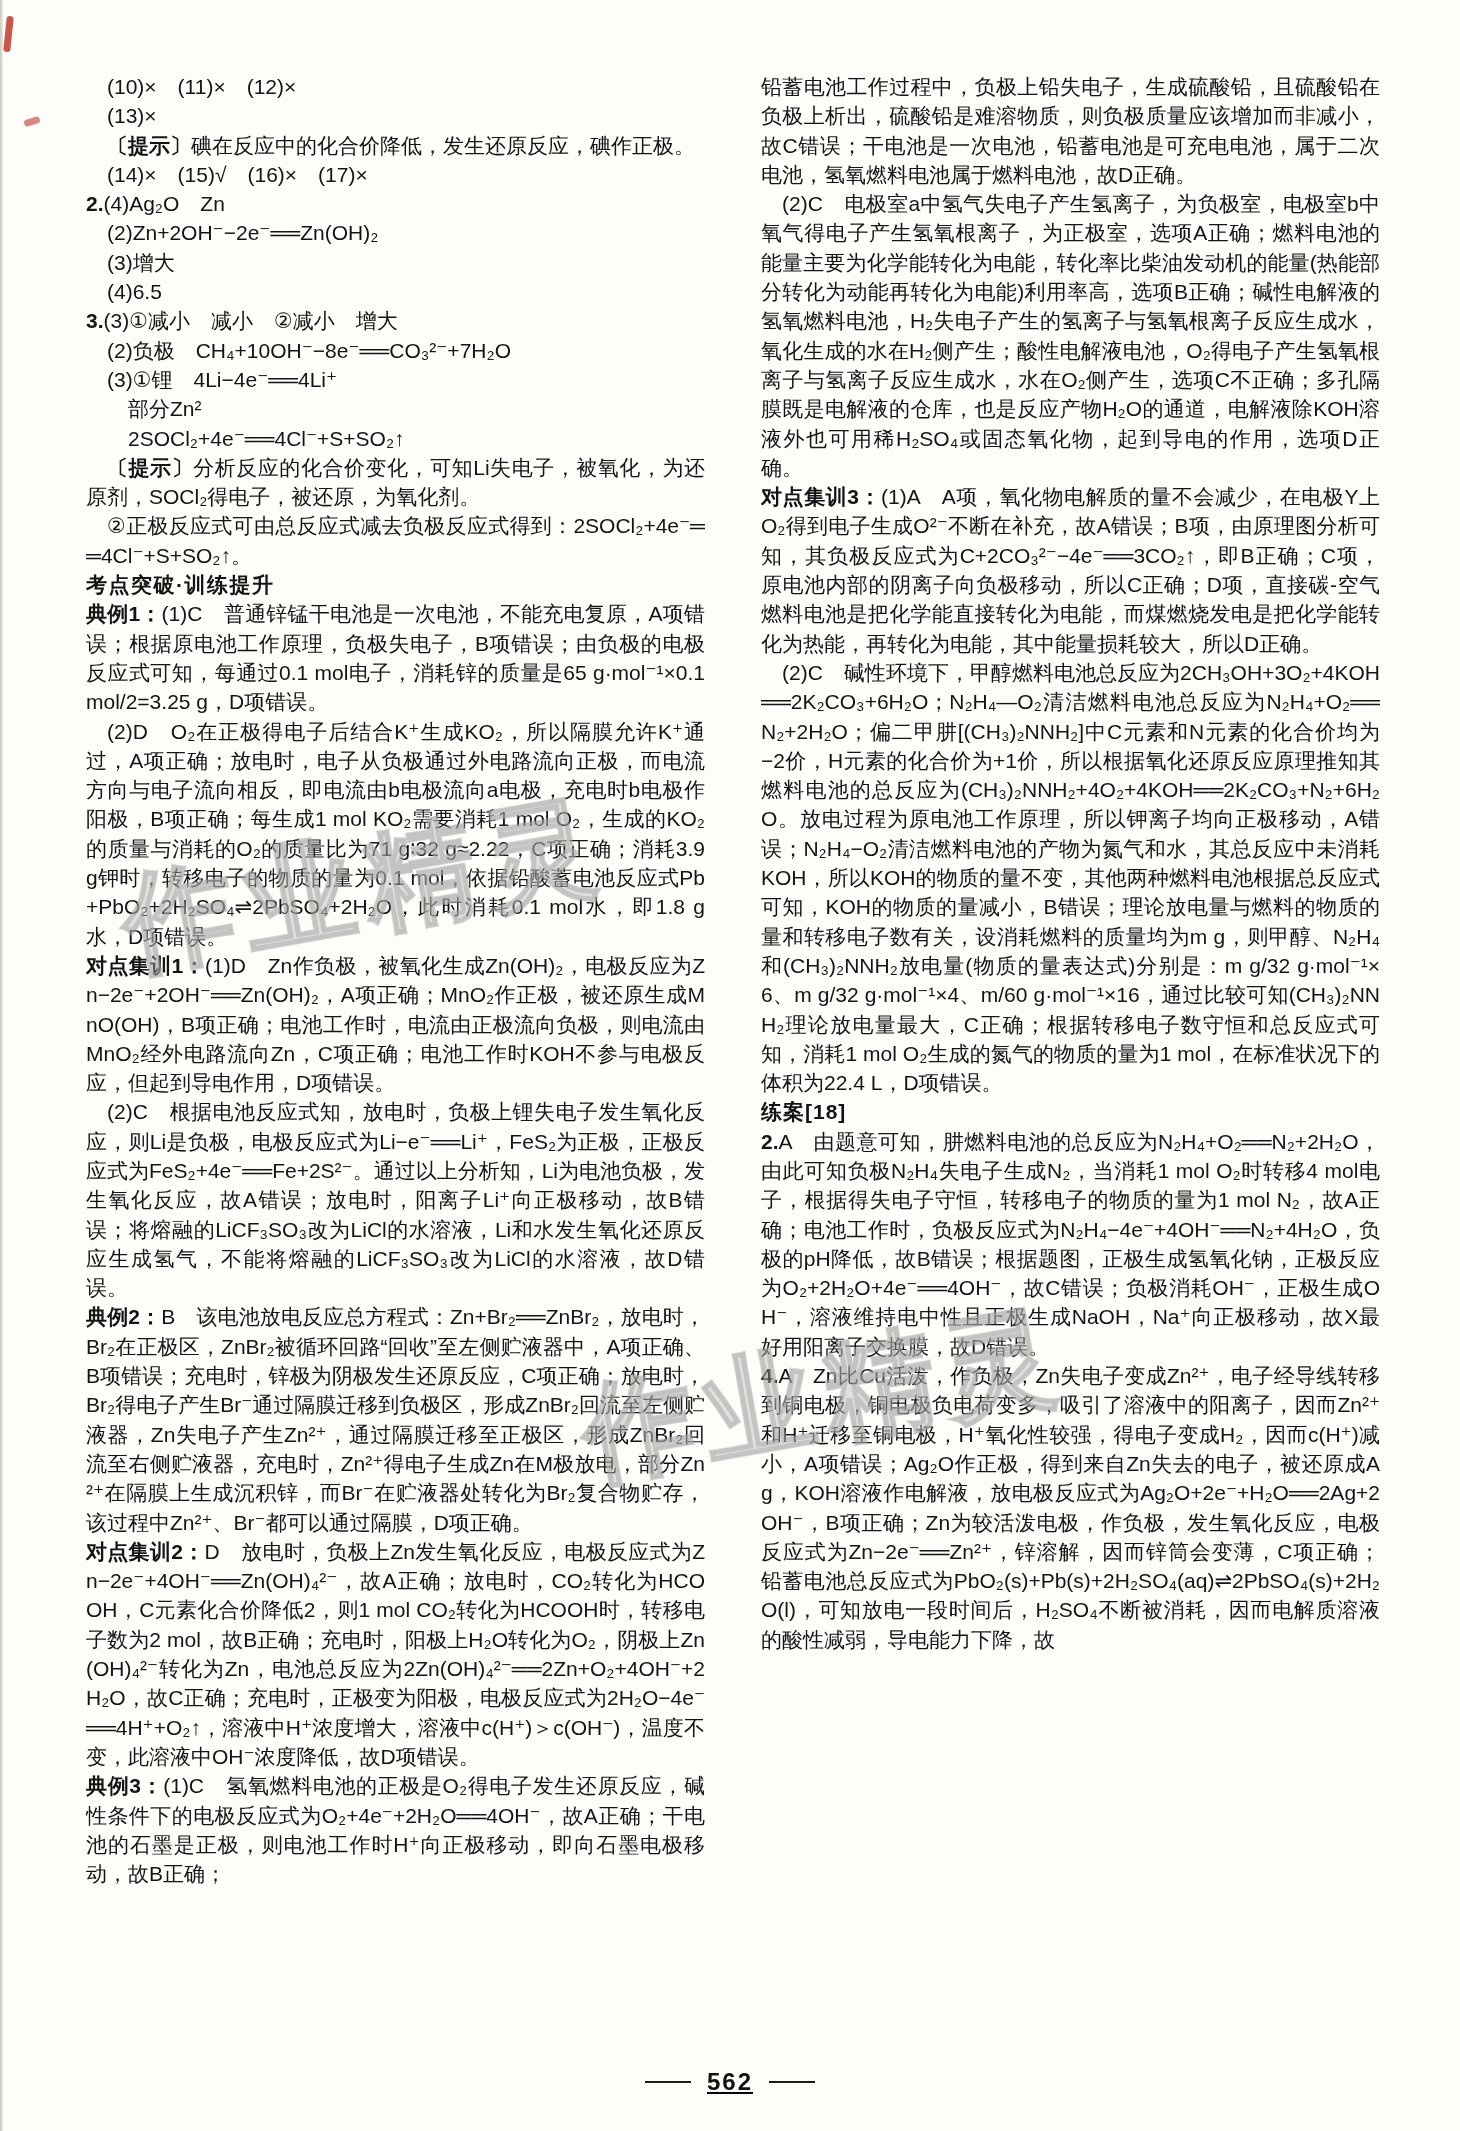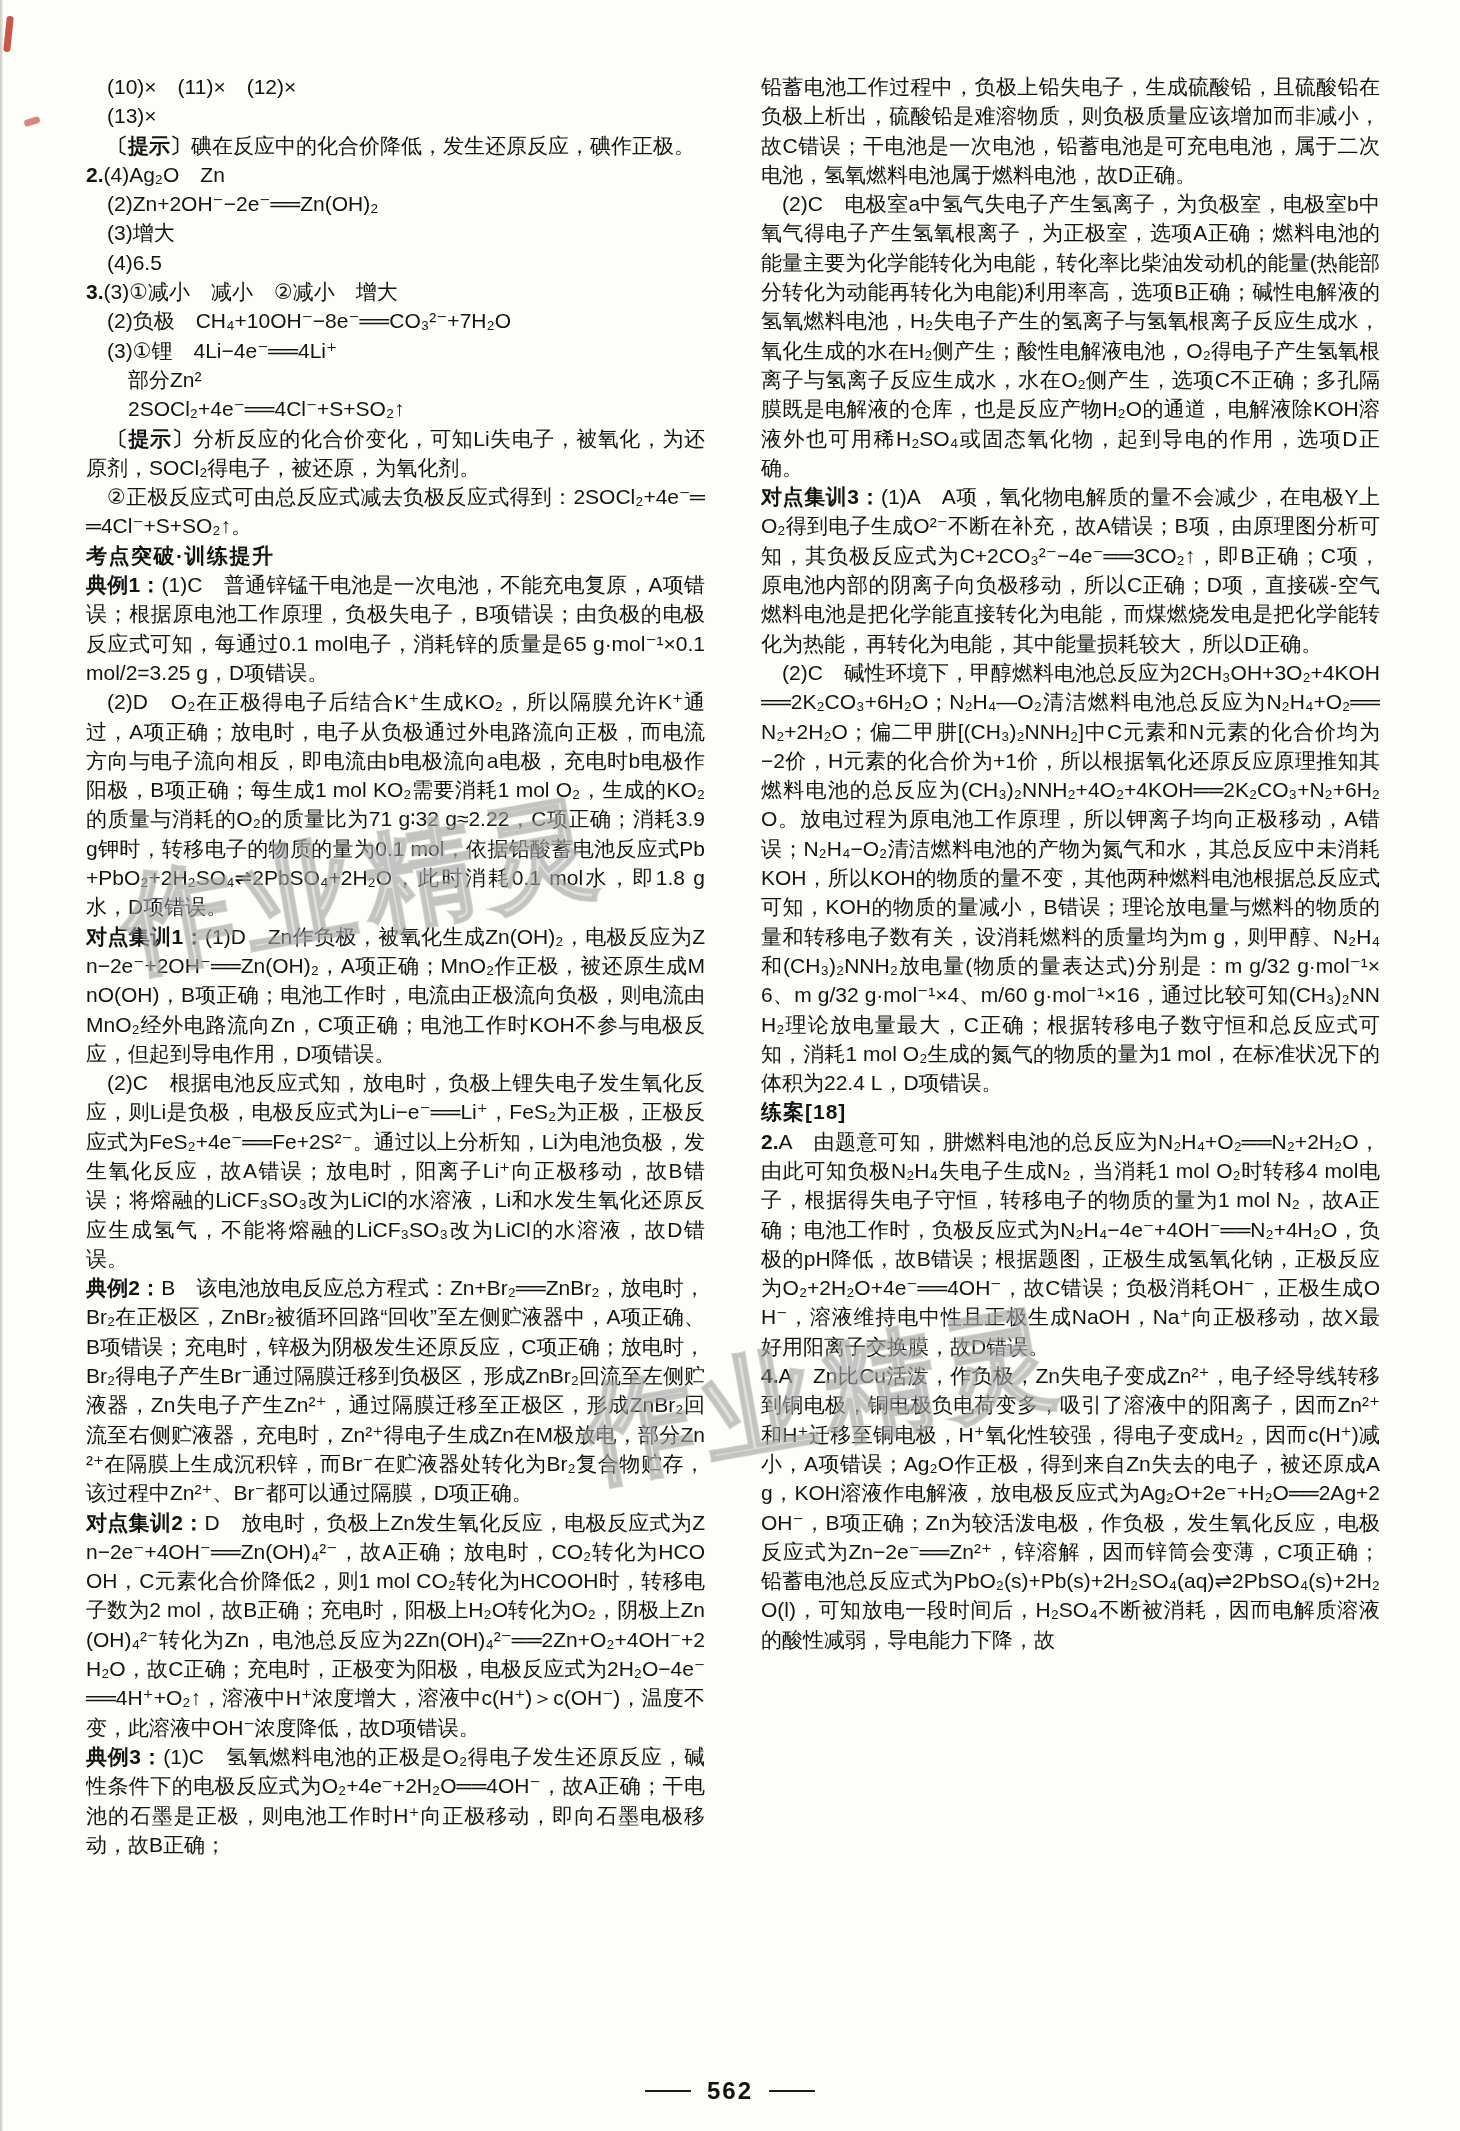--- a/index.html
+++ b/index.html
@@ -45,42 +45,43 @@
   .watermark{
     position:absolute;z-index:5;pointer-events:none;
     font-size:112px;font-weight:700;letter-spacing:10px;
     color:rgba(175,175,175,0.38);
     -webkit-text-stroke:2px rgba(160,160,160,0.45);
     white-space:nowrap;
   }
   .wm1{left:120px;top:810px;transform:rotate(-10deg);}
   .wm2{left:580px;top:1320px;transform:rotate(-10deg);}
   footer{
-    position:absolute;left:0;bottom:26px;width:100%;
-    display:flex;align-items:center;justify-content:center;gap:16px;
+    position:absolute;left:0;bottom:35px;width:100%;
+    display:flex;align-items:center;justify-content:center;gap:16px;text-decoration:underline;
   }
   .footer-rule{width:46px;height:2.5px;background:#1c1c1c;}
   .page-number{font-size:24px;font-weight:bold;color:#111;letter-spacing:2px;}
 </style>
 </head>
 <body>
 
 <div class="sheet">
   <div class="page-edge"></div>
   <div class="red-mark rm1"></div>
   <div class="red-mark rm2"></div>
 
   <div class="watermark wm1">作业精灵</div>
   <div class="watermark wm2">作业精灵</div>
 
   <main class="columns">
     <section class="col">
       <p class="blk i1"><b class="pfx"></b><span>(10)×　(11)×　(12)×</span></p>
       <p class="blk i1"><b class="pfx"></b><span>(13)×</span></p>
       <p class="blk i1"><b class="pfx">〔提示〕</b><span>碘在反应中的化合价降低，发生还原反应，碘作正极。</span></p>
+      <p class="blk i1"><b class="pfx"></b><span>(14)×　(15)√　(16)×　(17)×</span></p>
       <p class="blk i0"><b class="pfx">2.</b><span>(4)Ag₂O　Zn</span></p>
       <p class="blk i1"><b class="pfx"></b><span>(2)Zn+2OH⁻−2e⁻══Zn(OH)₂</span></p>
       <p class="blk i1"><b class="pfx"></b><span>(3)增大</span></p>
       <p class="blk i1"><b class="pfx"></b><span>(4)6.5</span></p>
       <p class="blk i0"><b class="pfx">3.</b><span>(3)①减小　减小　②减小　增大</span></p>
       <p class="blk i1"><b class="pfx"></b><span>(2)负极　CH₄+10OH⁻−8e⁻══CO₃²⁻+7H₂O</span></p>
       <p class="blk i1"><b class="pfx"></b><span>(3)①锂　4Li−4e⁻══4Li⁺</span></p>
       <p class="blk i2"><b class="pfx"></b><span>部分Zn²</span></p>
       <p class="blk i2"><b class="pfx"></b><span>2SOCl₂+4e⁻══4Cl⁻+S+SO₂↑</span></p>
       <p class="blk i1"><b class="pfx">〔提示〕</b><span>分析反应的化合价变化，可知Li失电子，被氧化，为还原剂，SOCl₂得电子，被还原，为氧化剂。</span></p>

